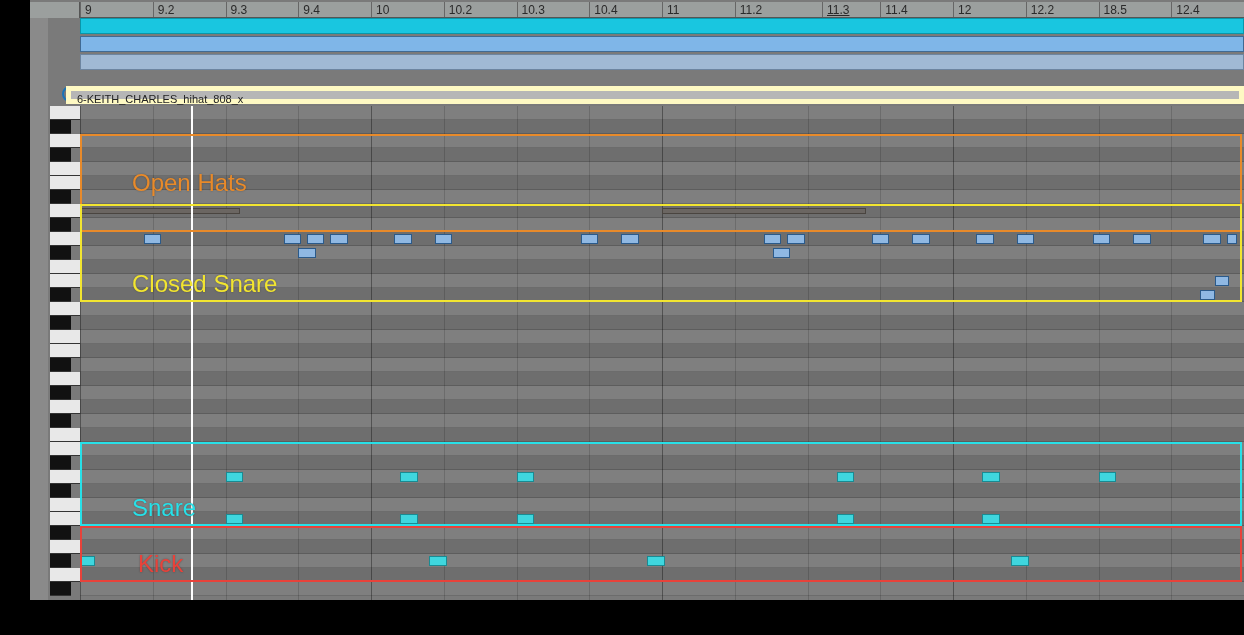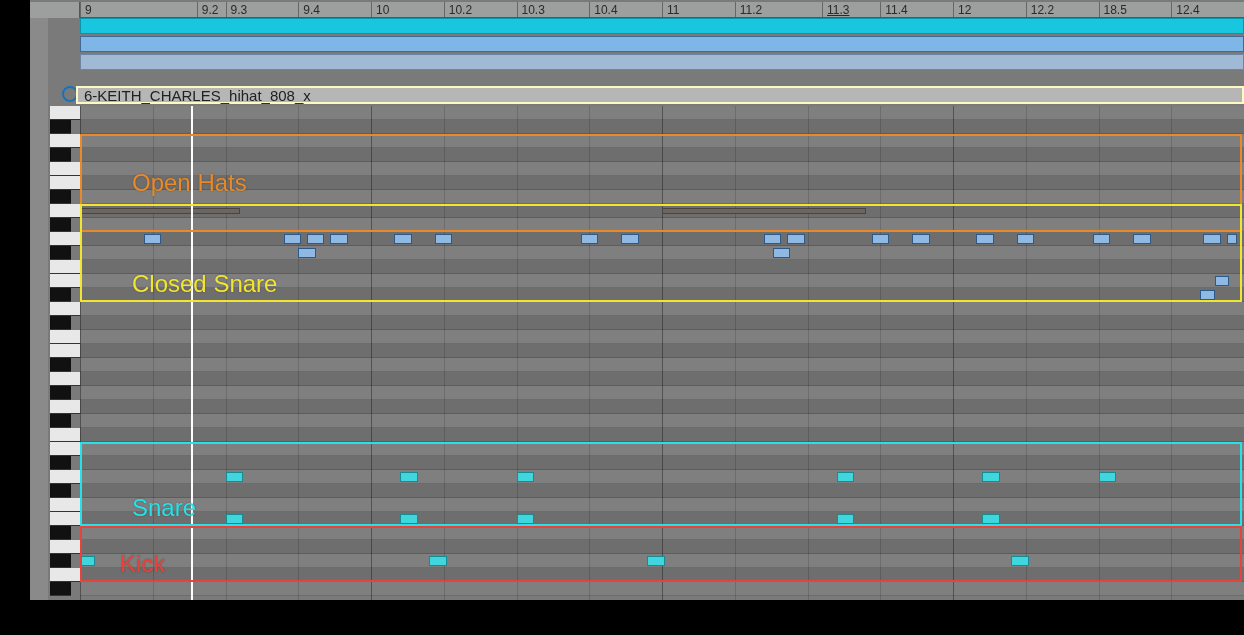--- a/index.html
+++ b/index.html
@@ -34,25 +34,25 @@
     position: absolute;
     left: 50px; right: 0;
     height: 16px;
   }
   .ts1 { top: 18px; background: #19c6e0; border: 1px solid #0a96aa; }
   .ts2 { top: 36px; background: #7fb6e8; border: 1px solid #406a93; }
   .ts3 { top: 54px; background: #a0b9d4; border: 1px solid #6d85a0; }
 
   .clip-header {
     position: absolute;
-    left: 46px; top: 86px;
+    left: 36px; top: 86px;
     right: 0; height: 18px;
     background: #b6b6b6;
-    border: 2px solid #fef9c3;
-    font-size: 15px;
+    border: 5px solid #fef9c3;
+    font-size: 11px;
     color: #222;
     padding-left: 6px;
     line-height: 16px;
   }
   .loop-icon {
     position: absolute;
     left: 32px; top: 86px;
     width: 16px; height: 16px;
     border: 2px solid #1973b8;
     border-radius: 50%;
@@ -140,21 +140,21 @@
 </head>
 <body>
 
 <div class="stage">
 
   <div class="ruler-left"></div>
   <div class="gutter"></div>
 
   <div class="ruler" id="ruler">
       <div class="tick" style="left: 0px;">9</div>
-      <div class="tick" style="left: 72.75px; margin-left: 44px;">9.2</div>
+      <div class="tick" style="left: 72.75px;">9.2</div>
       <div class="tick" style="left: 145.5px;">9.3</div>
       <div class="tick" style="left: 218.25px;">9.4</div>
       <div class="tick" style="left: 291px;">10</div>
       <div class="tick" style="left: 363.75px;">10.2</div>
       <div class="tick" style="left: 436.5px;">10.3</div>
       <div class="tick" style="left: 509.25px;">10.4</div>
       <div class="tick" style="left: 582px;">11</div>
       <div class="tick" style="left: 654.75px;">11.2</div>
       <div class="tick" style="left: 742px; text-decoration: underline;">11.3</div>
       <div class="tick" style="left: 800.25px;">11.4</div>
@@ -306,17 +306,17 @@
       <div class="anno center-label" style="left: 0px; right: 2px; top: 0px; height: 98px; border-color: rgb(232, 138, 42); color: rgb(232, 138, 42); margin-top: 28px;">
         <span style="margin-left: 42px;">Open Hats</span>
       </div>
       <div class="anno" style="left: 0px; right: 2px; top: 98px; height: 98px; border-color: rgb(242, 229, 48); color: rgb(242, 229, 48);">
         <span style="margin-left: 42px;">Closed Snare</span>
       </div>
       <div class="anno" style="left: 0px; right: 2px; top: 336px; height: 84px; border-color: rgb(39, 224, 232); color: rgb(39, 224, 232);">
         <span style="margin-left: 42px;">Snare</span>
       </div>
       <div class="anno" style="left: 0px; right: 2px; top: 420px; height: 56px; border-color: rgb(232, 66, 58); color: rgb(232, 66, 58);">
-        <span style="margin-left: 30px;">Kick</span>
+        <span style="margin-left: 48px;">Kick</span>
       </div>
     </div>
 
 </div>
 
 </body></html>

